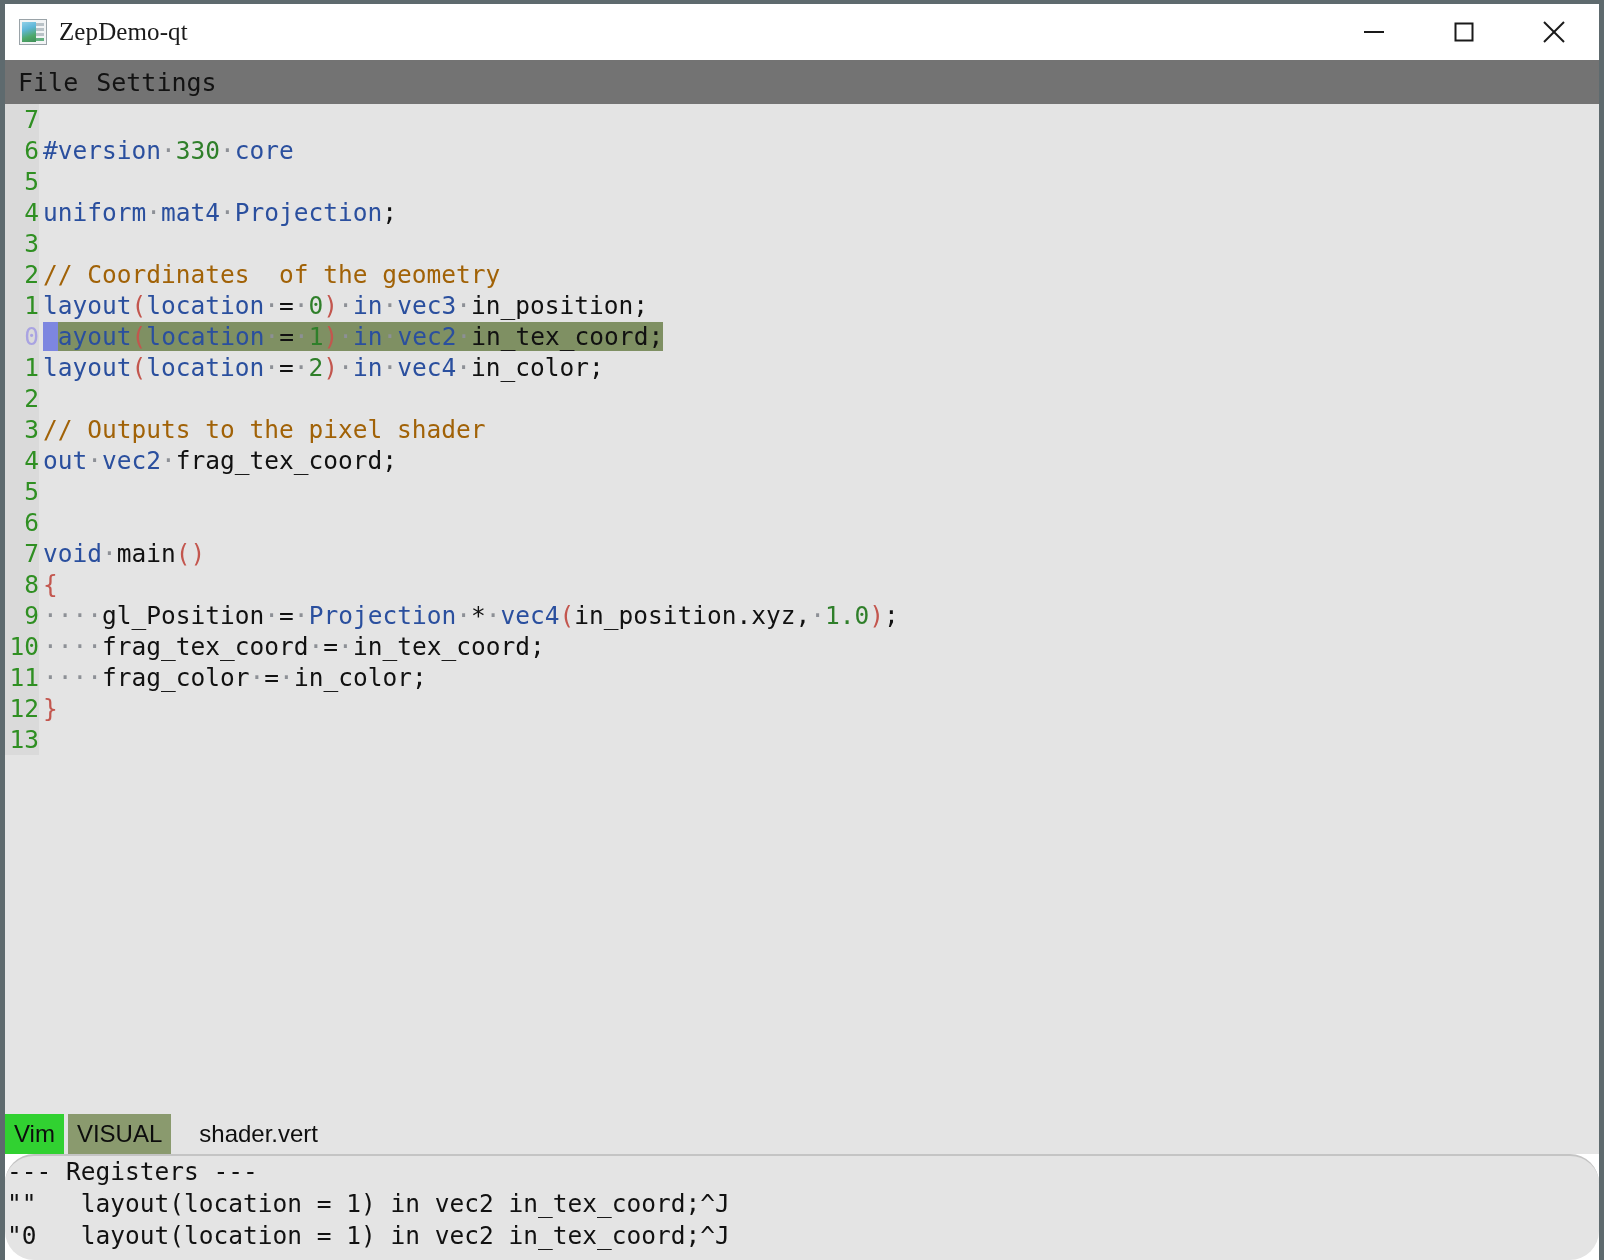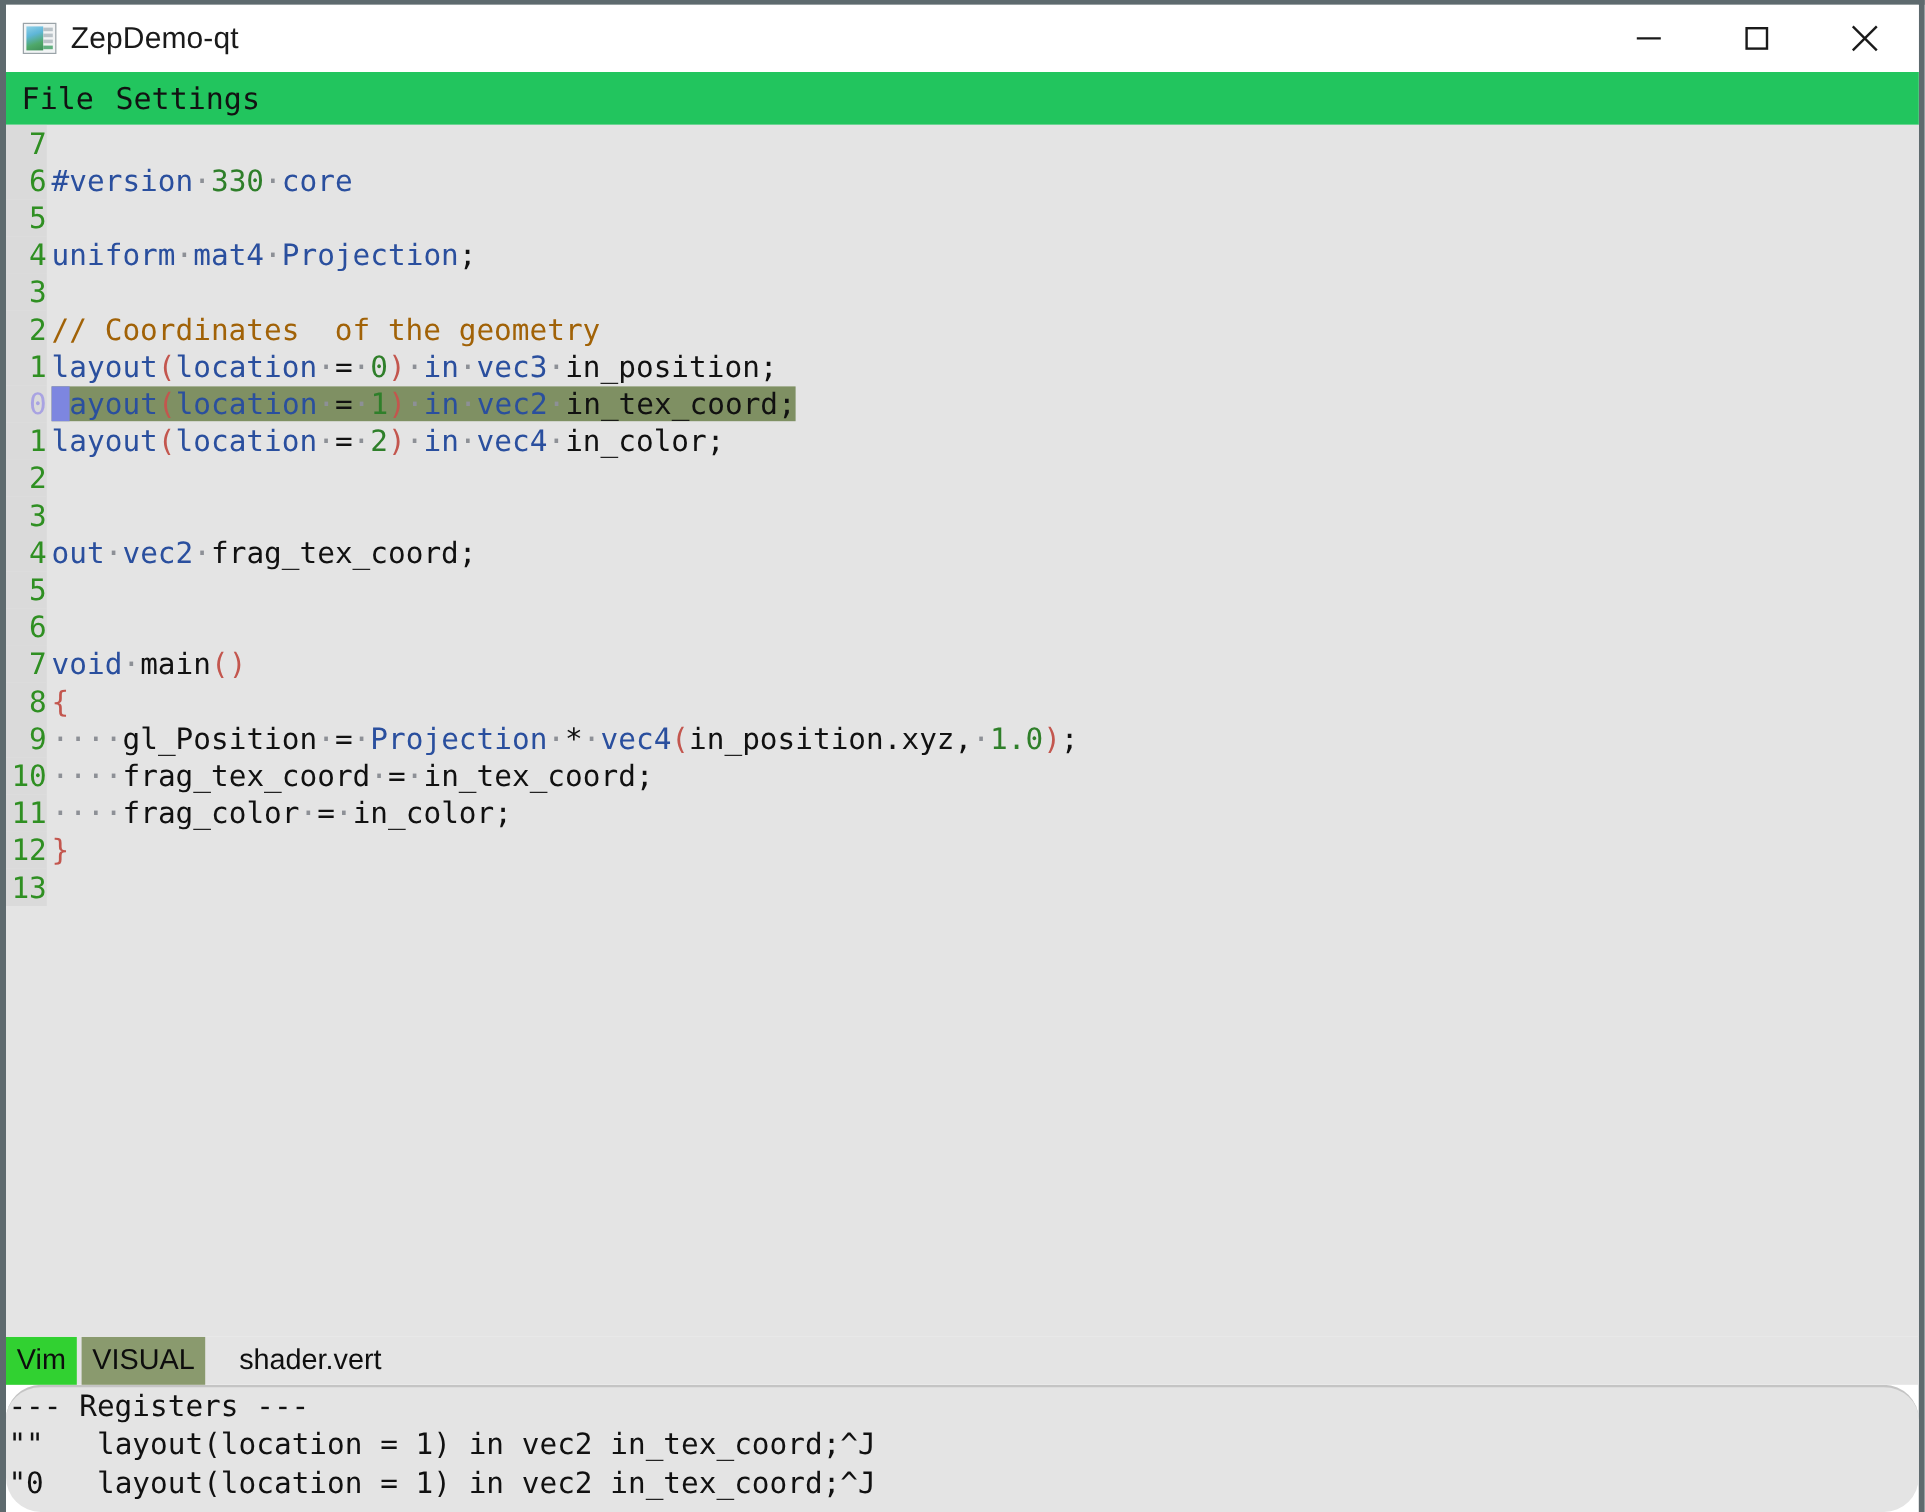--- a/index.html
+++ b/index.html
@@ -65,21 +65,21 @@
     right: 2px;
     width: 8px; height: 3px;
     background: #b9c2c7;
   }
   #app-icon .b1 { top: 3px; }
   #app-icon .b2 { top: 8px; }
   #app-icon .b3 { top: 13px; }
   #app-icon .b4 { top: 18px; background: #62b07f; }
 
   #app-title {
-    font-family: Liberation Sans, sans-serif;
+    font-family: Liberation Serif, serif;
     font-size: 25px;
     color: #1a1a1a;
     letter-spacing: 0.1px;
     white-space: nowrap;
   }
   #win-controls {
     position: absolute;
     right: 0; top: 0;
     height: 56px;
     display: flex;
@@ -92,21 +92,21 @@
     align-items: center;
     justify-content: center;
     cursor: default;
   }
   .win-btn svg { display: block; }
 
   
   #menubar {
     height: 44px;
     min-height: 44px;
-    background: #22c55e;
+    background: #737373;
     display: flex;
     align-items: center;
     padding-left: 11px;
     font-family: "DejaVu Sans Mono", monospace;
     font-size: 25px;
     color: #121212;
   }
   .menu-item {
     padding: 0 2px;
     margin-right: 14px;
@@ -262,21 +262,21 @@
         <div class="code-line"><div class="gutter">7</div><div class="codetext"></div></div>
         <div class="code-line"><div class="gutter">6</div><div class="codetext"><span class="kw">#version</span><span class="dot">·</span><span class="num">330</span><span class="dot">·</span><span class="kw">core</span></div></div>
         <div class="code-line"><div class="gutter">5</div><div class="codetext"></div></div>
         <div class="code-line"><div class="gutter">4</div><div class="codetext"><span class="kw">uniform</span><span class="dot">·</span><span class="kw">mat4</span><span class="dot">·</span><span class="kw">Projection</span><span class="idn">;</span></div></div>
         <div class="code-line"><div class="gutter">3</div><div class="codetext"></div></div>
         <div class="code-line"><div class="gutter">2</div><div class="codetext"><span class="cmt">// Coordinates  of the geometry</span></div></div>
         <div class="code-line"><div class="gutter">1</div><div class="codetext"><span class="kw">layout</span><span class="par">(</span><span class="kw">location</span><span class="dot">·</span><span class="idn">=</span><span class="dot">·</span><span class="num">0</span><span class="par">)</span><span class="dot">·</span><span class="kw">in</span><span class="dot">·</span><span class="kw">vec3</span><span class="dot">·</span><span class="idn">in_position</span><span class="idn">;</span></div></div>
         <div class="code-line"><div class="gutter cur">0</div><div class="codetext"><span class="sel"><span class="kw curs" style="color: transparent;">l</span><span class="kw">a</span><span class="kw">y</span><span class="kw">o</span><span class="kw">u</span><span class="kw">t</span><span class="par">(</span><span class="kw">l</span><span class="kw">o</span><span class="kw">c</span><span class="kw">a</span><span class="kw">t</span><span class="kw">i</span><span class="kw">o</span><span class="kw">n</span><span class="dot">·</span><span class="idn">=</span><span class="dot">·</span><span class="num">1</span><span class="par">)</span><span class="dot">·</span><span class="kw">i</span><span class="kw">n</span><span class="dot">·</span><span class="kw">v</span><span class="kw">e</span><span class="kw">c</span><span class="kw">2</span><span class="dot">·</span><span class="idn">i</span><span class="idn">n</span><span class="idn">_</span><span class="idn">t</span><span class="idn">e</span><span class="idn">x</span><span class="idn">_</span><span class="idn">c</span><span class="idn">o</span><span class="idn">o</span><span class="idn">r</span><span class="idn">d</span><span class="idn">;</span></span></div></div>
         <div class="code-line"><div class="gutter">1</div><div class="codetext"><span class="kw">layout</span><span class="par">(</span><span class="kw">location</span><span class="dot">·</span><span class="idn">=</span><span class="dot">·</span><span class="num">2</span><span class="par">)</span><span class="dot">·</span><span class="kw">in</span><span class="dot">·</span><span class="kw">vec4</span><span class="dot">·</span><span class="idn">in_color</span><span class="idn">;</span></div></div>
         <div class="code-line"><div class="gutter">2</div><div class="codetext"></div></div>
-        <div class="code-line"><div class="gutter">3</div></div>
+        <div class="code-line"><div class="gutter">3</div><div class="codetext"><span class="cmt">// Outputs to the pixel shader</span></div></div>
         <div class="code-line"><div class="gutter">4</div><div class="codetext"><span class="kw">out</span><span class="dot">·</span><span class="kw">vec2</span><span class="dot">·</span><span class="idn">frag_tex_coord</span><span class="idn">;</span></div></div>
         <div class="code-line"><div class="gutter">5</div></div>
         <div class="code-line"><div class="gutter">6</div><div class="codetext"></div></div>
         <div class="code-line"><div class="gutter">7</div><div class="codetext"><span class="kw">void</span><span class="dot">·</span><span class="idn">main</span><span class="par">(</span><span class="par">)</span></div></div>
         <div class="code-line"><div class="gutter">8</div><div class="codetext"><span class="par">{</span></div></div>
         <div class="code-line"><div class="gutter">9</div><div class="codetext"><span class="dot">·</span><span class="dot">·</span><span class="dot">·</span><span class="dot">·</span><span class="idn">gl_Position</span><span class="dot">·</span><span class="idn">=</span><span class="dot">·</span><span class="kw">Projection</span><span class="dot">·</span><span class="idn">*</span><span class="dot">·</span><span class="kw">vec4</span><span class="par">(</span><span class="idn">in_position.xyz</span><span class="idn">,</span><span class="dot">·</span><span class="num">1.0</span><span class="par">)</span><span class="idn">;</span></div></div>
         <div class="code-line"><div class="gutter">10</div><div class="codetext"><span class="dot">·</span><span class="dot">·</span><span class="dot">·</span><span class="dot">·</span><span class="idn">frag_tex_coord</span><span class="dot">·</span><span class="idn">=</span><span class="dot">·</span><span class="idn">in_tex_coord</span><span class="idn">;</span></div></div>
         <div class="code-line"><div class="gutter">11</div><div class="codetext"><span class="dot">·</span><span class="dot">·</span><span class="dot">·</span><span class="dot">·</span><span class="idn">frag_color</span><span class="dot">·</span><span class="idn">=</span><span class="dot">·</span><span class="idn">in_color</span><span class="idn">;</span></div></div>
         <div class="code-line"><div class="gutter">12</div><div class="codetext"><span class="par">}</span></div></div>
         <div class="code-line"><div class="gutter">13</div><div class="codetext"></div></div>

